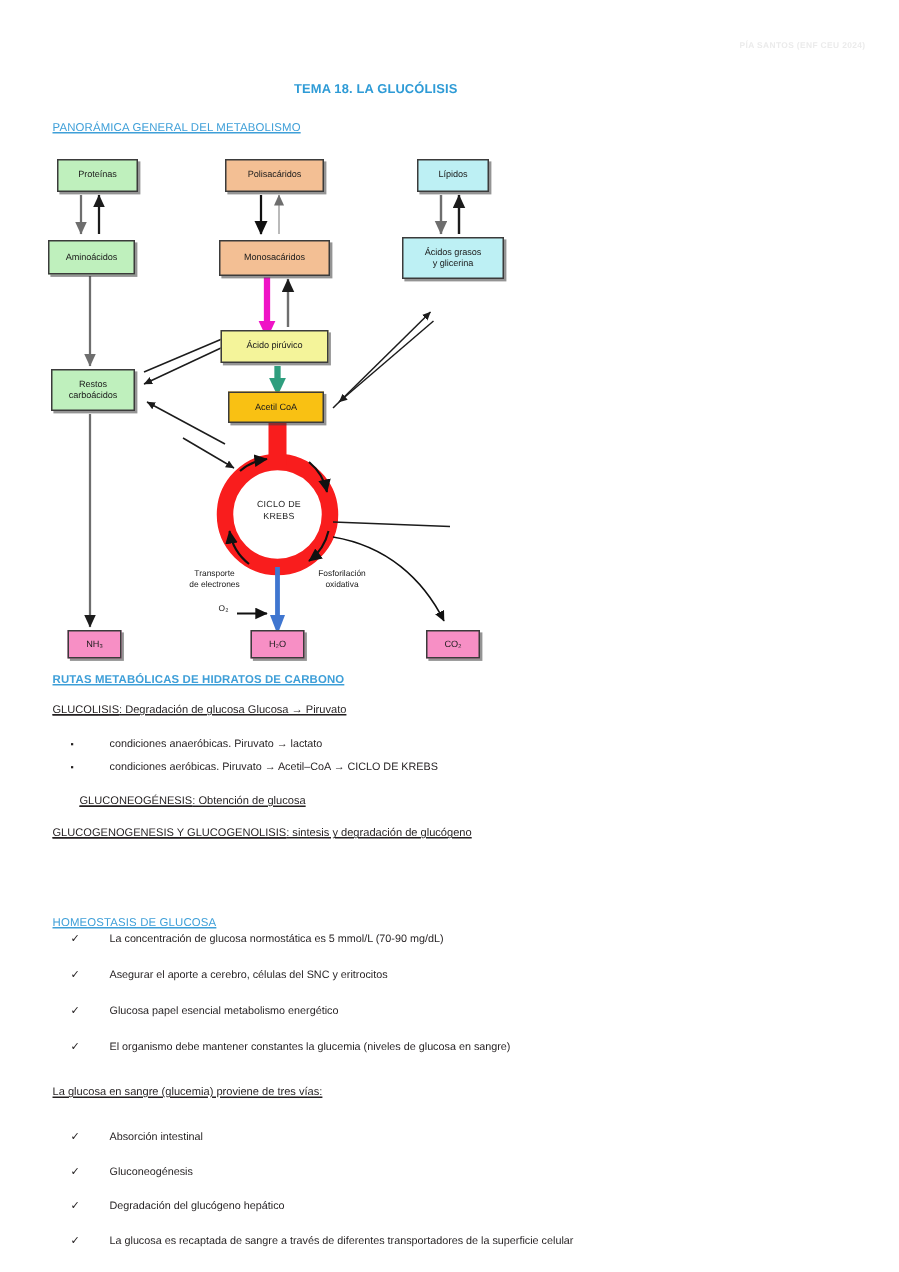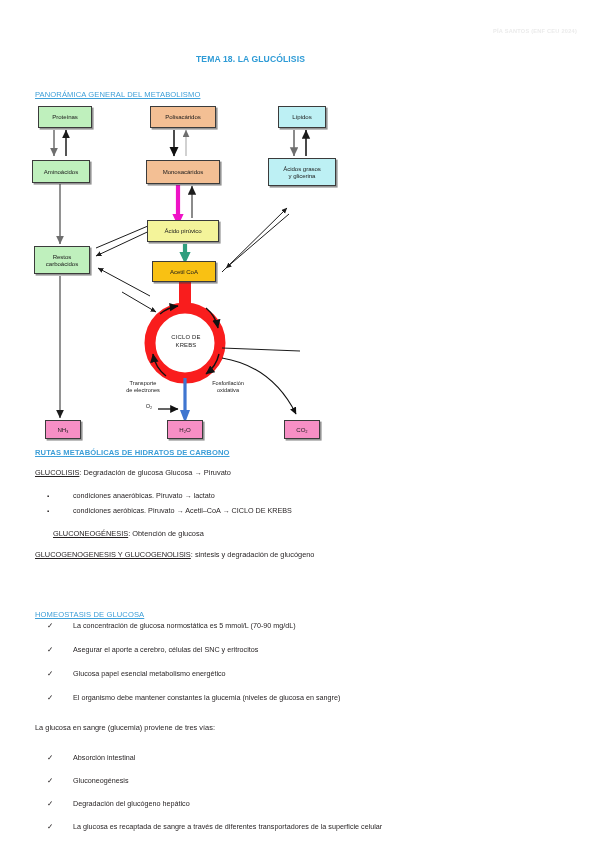--- a/index.html
+++ b/index.html
@@ -107,20 +107,21 @@
   .dsvg { position: absolute; left: 0; top: 0; }
 
   
   .para {
     position: absolute;
     left: 35px;
     font-size: 7.4px;
     line-height: 1.3;
     color: #231f20;
     white-space: nowrap;
+    text-decoration: underline;
   }
   .para .term {
     text-decoration: underline;
     font-weight: normal;
   }
   .bullet-row {
     position: absolute;
     left: 47px;
     font-size: 7.2px;
     color: #231f20;
@@ -143,21 +144,21 @@
     color: #231f20;
   }
 </style>
 </head>
 <body>
 
 <div class="page">
 
   <div class="doc-header">PÍA SANTOS (ENF CEU 2024)</div>
   <div class="doc-title">TEMA 18. LA GLUCÓLISIS</div>
-  <div class="section-head" style="top:90px;">PANORÁMICA GENERAL DEL METABOLISMO</div>
+  <div class="section-head" style="top:80px;">PANORÁMICA GENERAL DEL METABOLISMO</div>
 
   <div class="diagram">
 
     <svg class="dsvg" width="599" height="355" viewBox="0 0 599 355">
       <defs>
         <marker id="ah-gray" markerWidth="7" markerHeight="7" refX="5.4" refY="2.6" orient="auto">
           <path d="M0,0 L5.6,2.6 L0,5.2 z" fill="#6e6e6e"></path>
         </marker>
         <marker id="ah-dark" markerWidth="7" markerHeight="7" refX="5.4" refY="2.6" orient="auto">
           <path d="M0,0 L5.6,2.6 L0,5.2 z" fill="#1c1c1c"></path>

